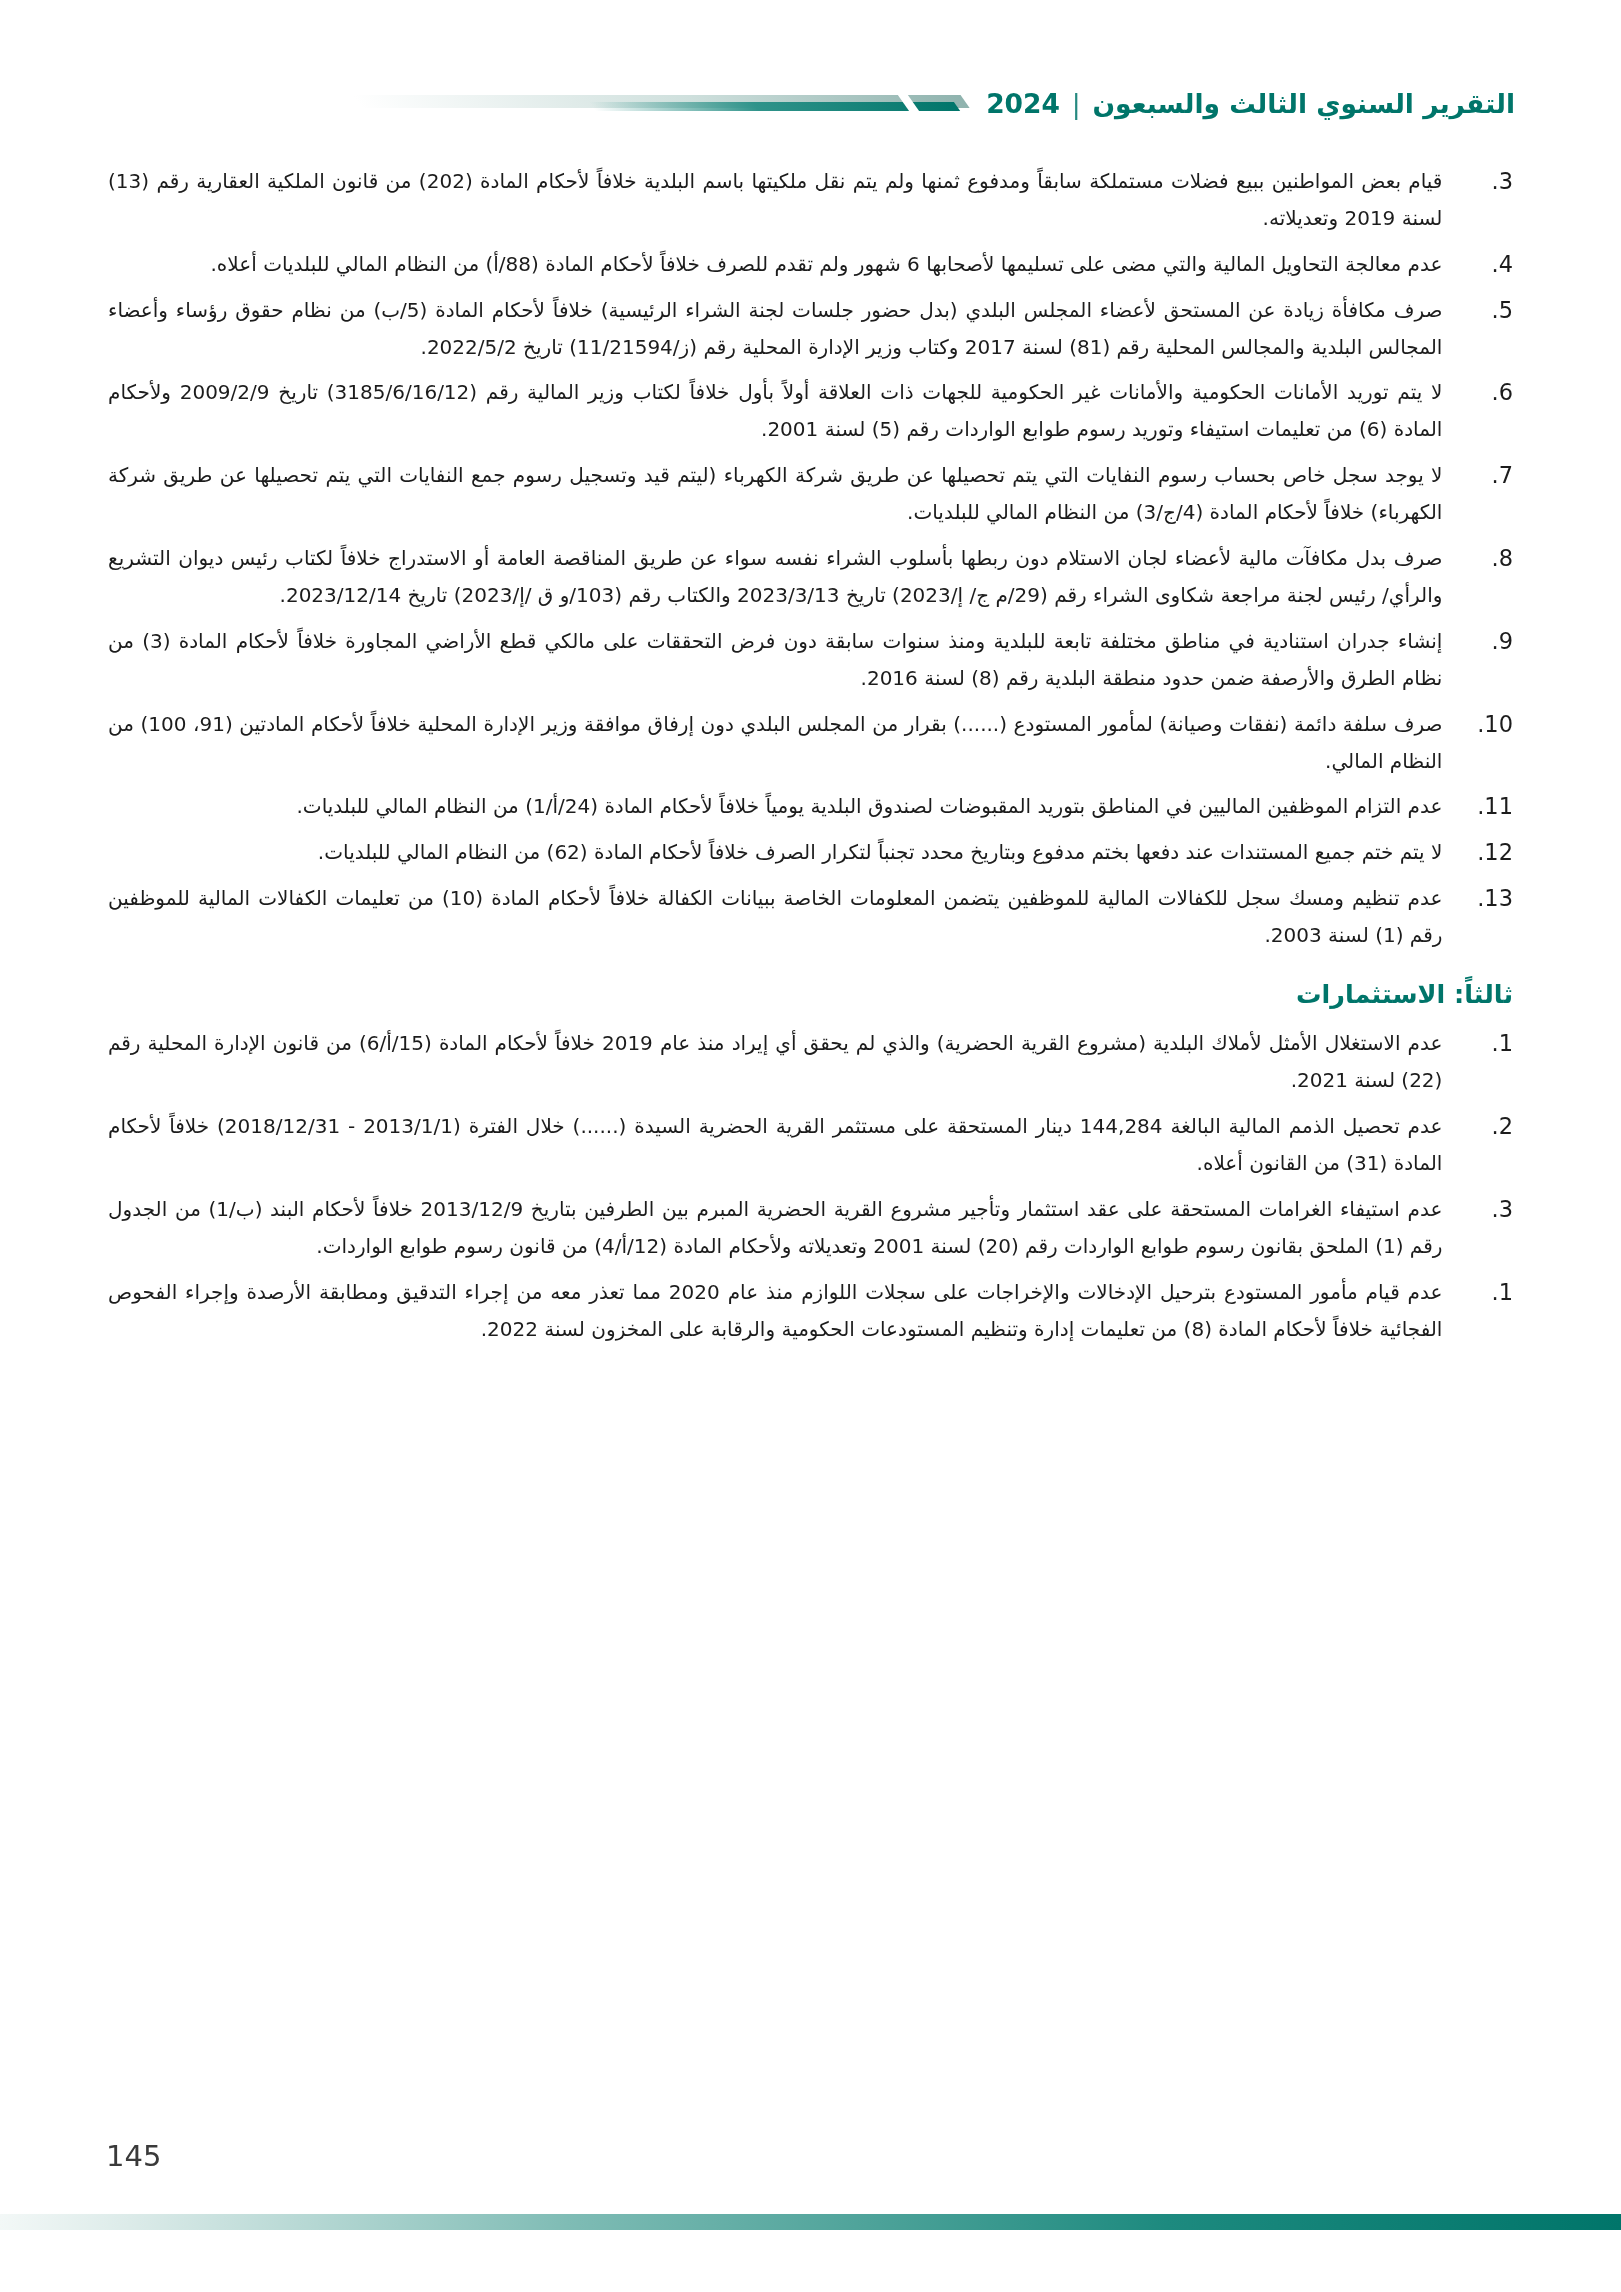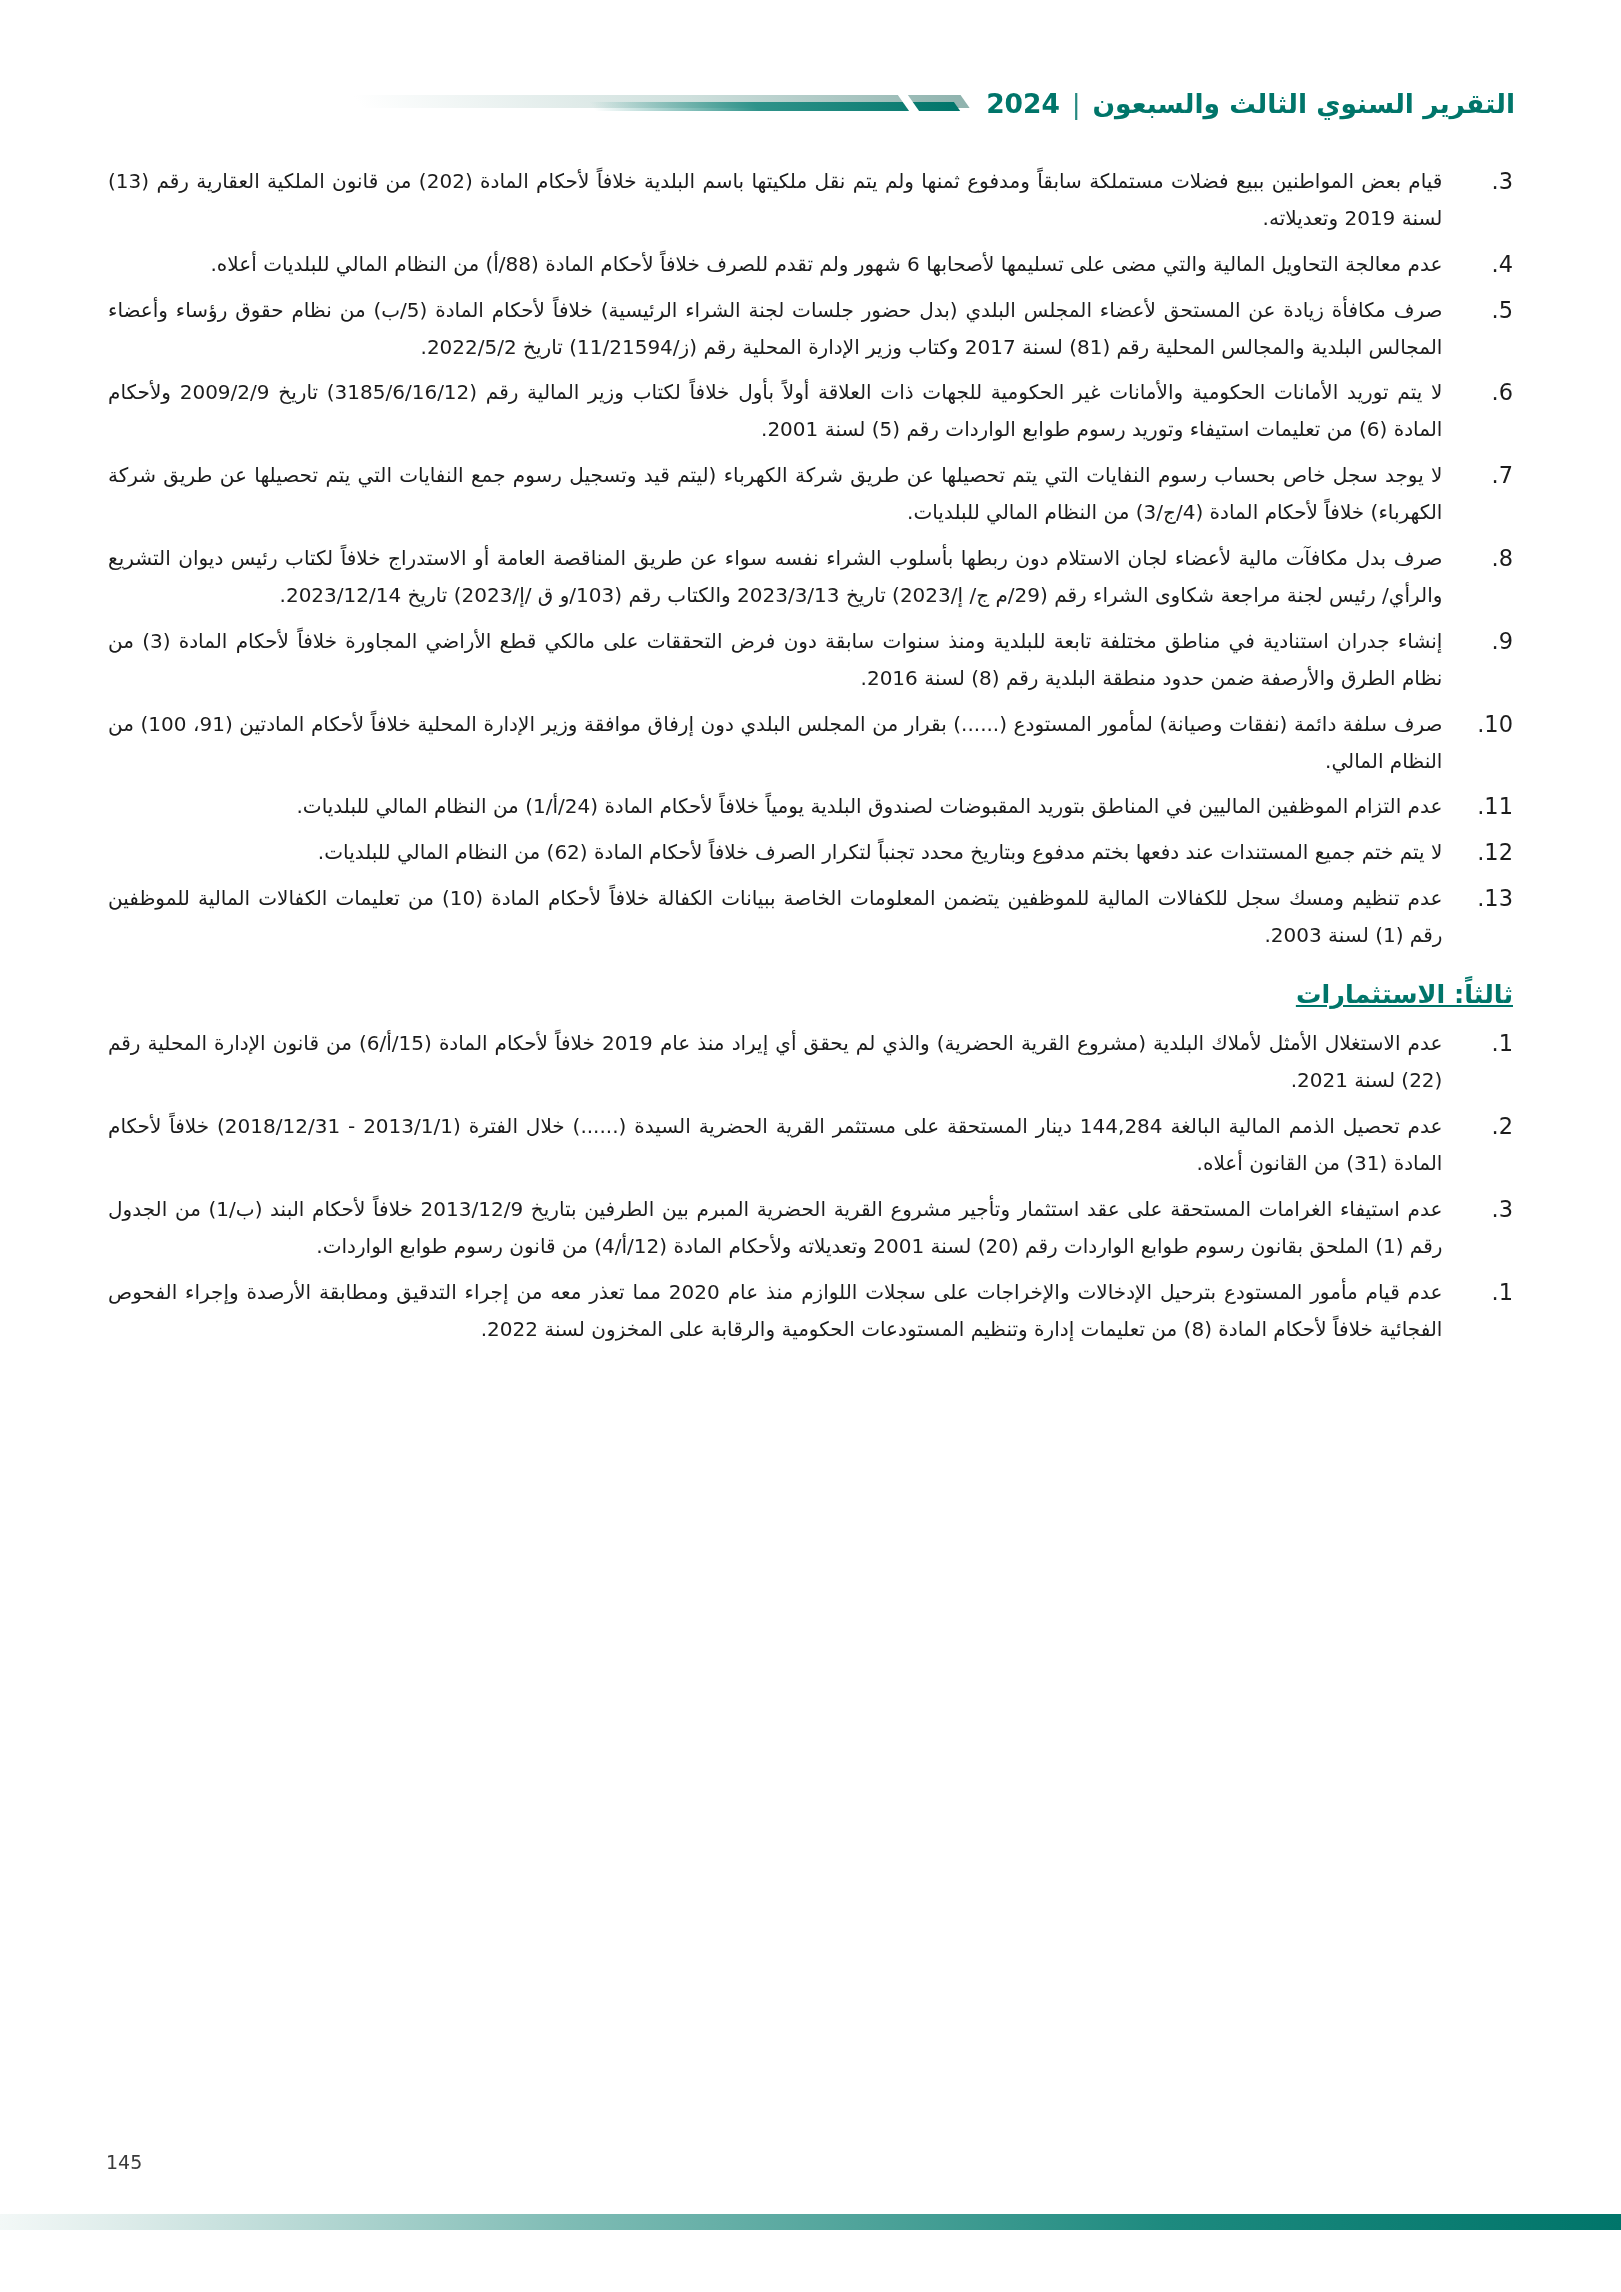--- a/index.html
+++ b/index.html
@@ -45,27 +45,27 @@
   .num {
     flex: 0 0 49px; font-size: 22.5px; line-height: 37px;
     text-align: right; font-weight: 500; color: #1c1c1c;
   }
   .txt {
     flex: 1; font-size: 20px; line-height: 37px;
     text-align: justify; font-weight: 500; color: #1c1c1c;
   }
   .section-heading {
     font-size: 25.5px; font-weight: bold; color: #00756a;
-    margin: 25.5px 0 15.7px 0; text-align: right; text-decoration: underline;
+    margin: 25.5px 0 15.7px 0; text-align: right;
   }
 
   
   .page-number {
     position: absolute; left: 106px; bottom: 120px;
-    font-size: 19px; color: #3a3a3a; direction: ltr;
+    font-size: 29px; color: #3a3a3a; direction: ltr;
   }
   .footer-bar {
     position: absolute; left: 0; right: 0; bottom: 63px; height: 15.7px;
     background: linear-gradient(to left, #00756a 0%, #1d8a7f 28%, #7fbcb5 65%, #dcebe9 92%, #f3f8f7 100%);
   }
 </style>
 </head>
 <body>
 
 <div class="page">

